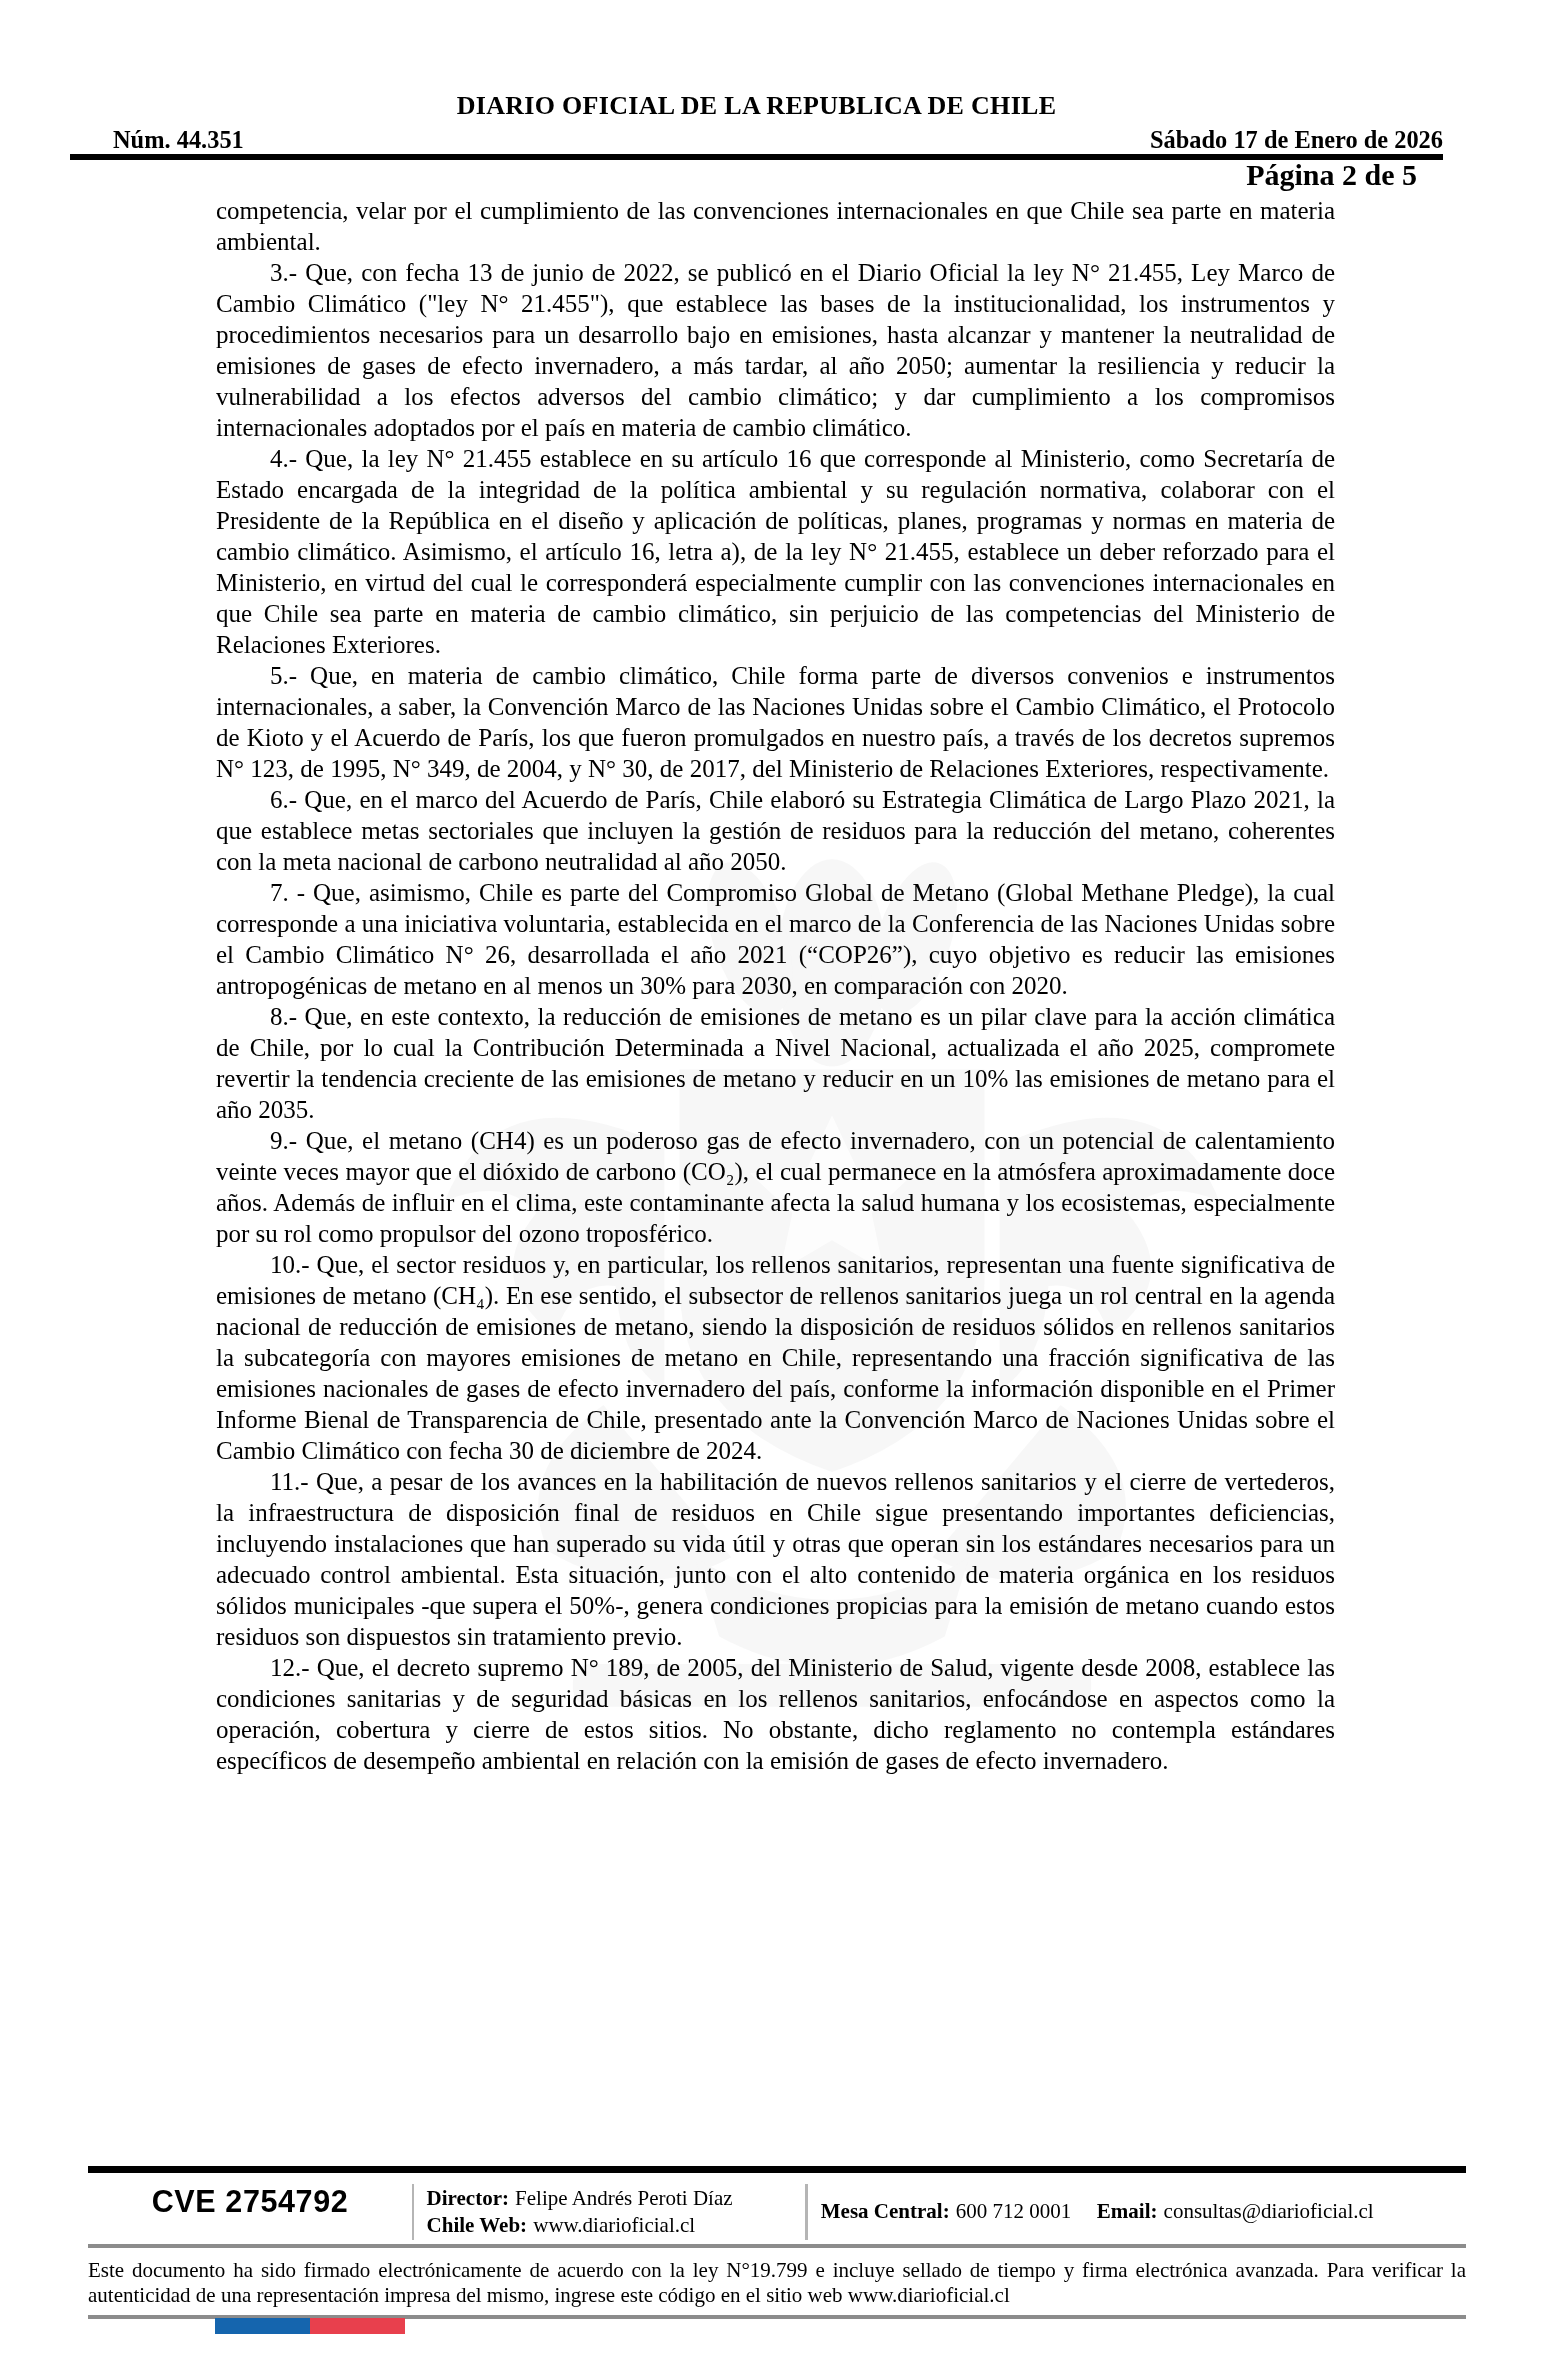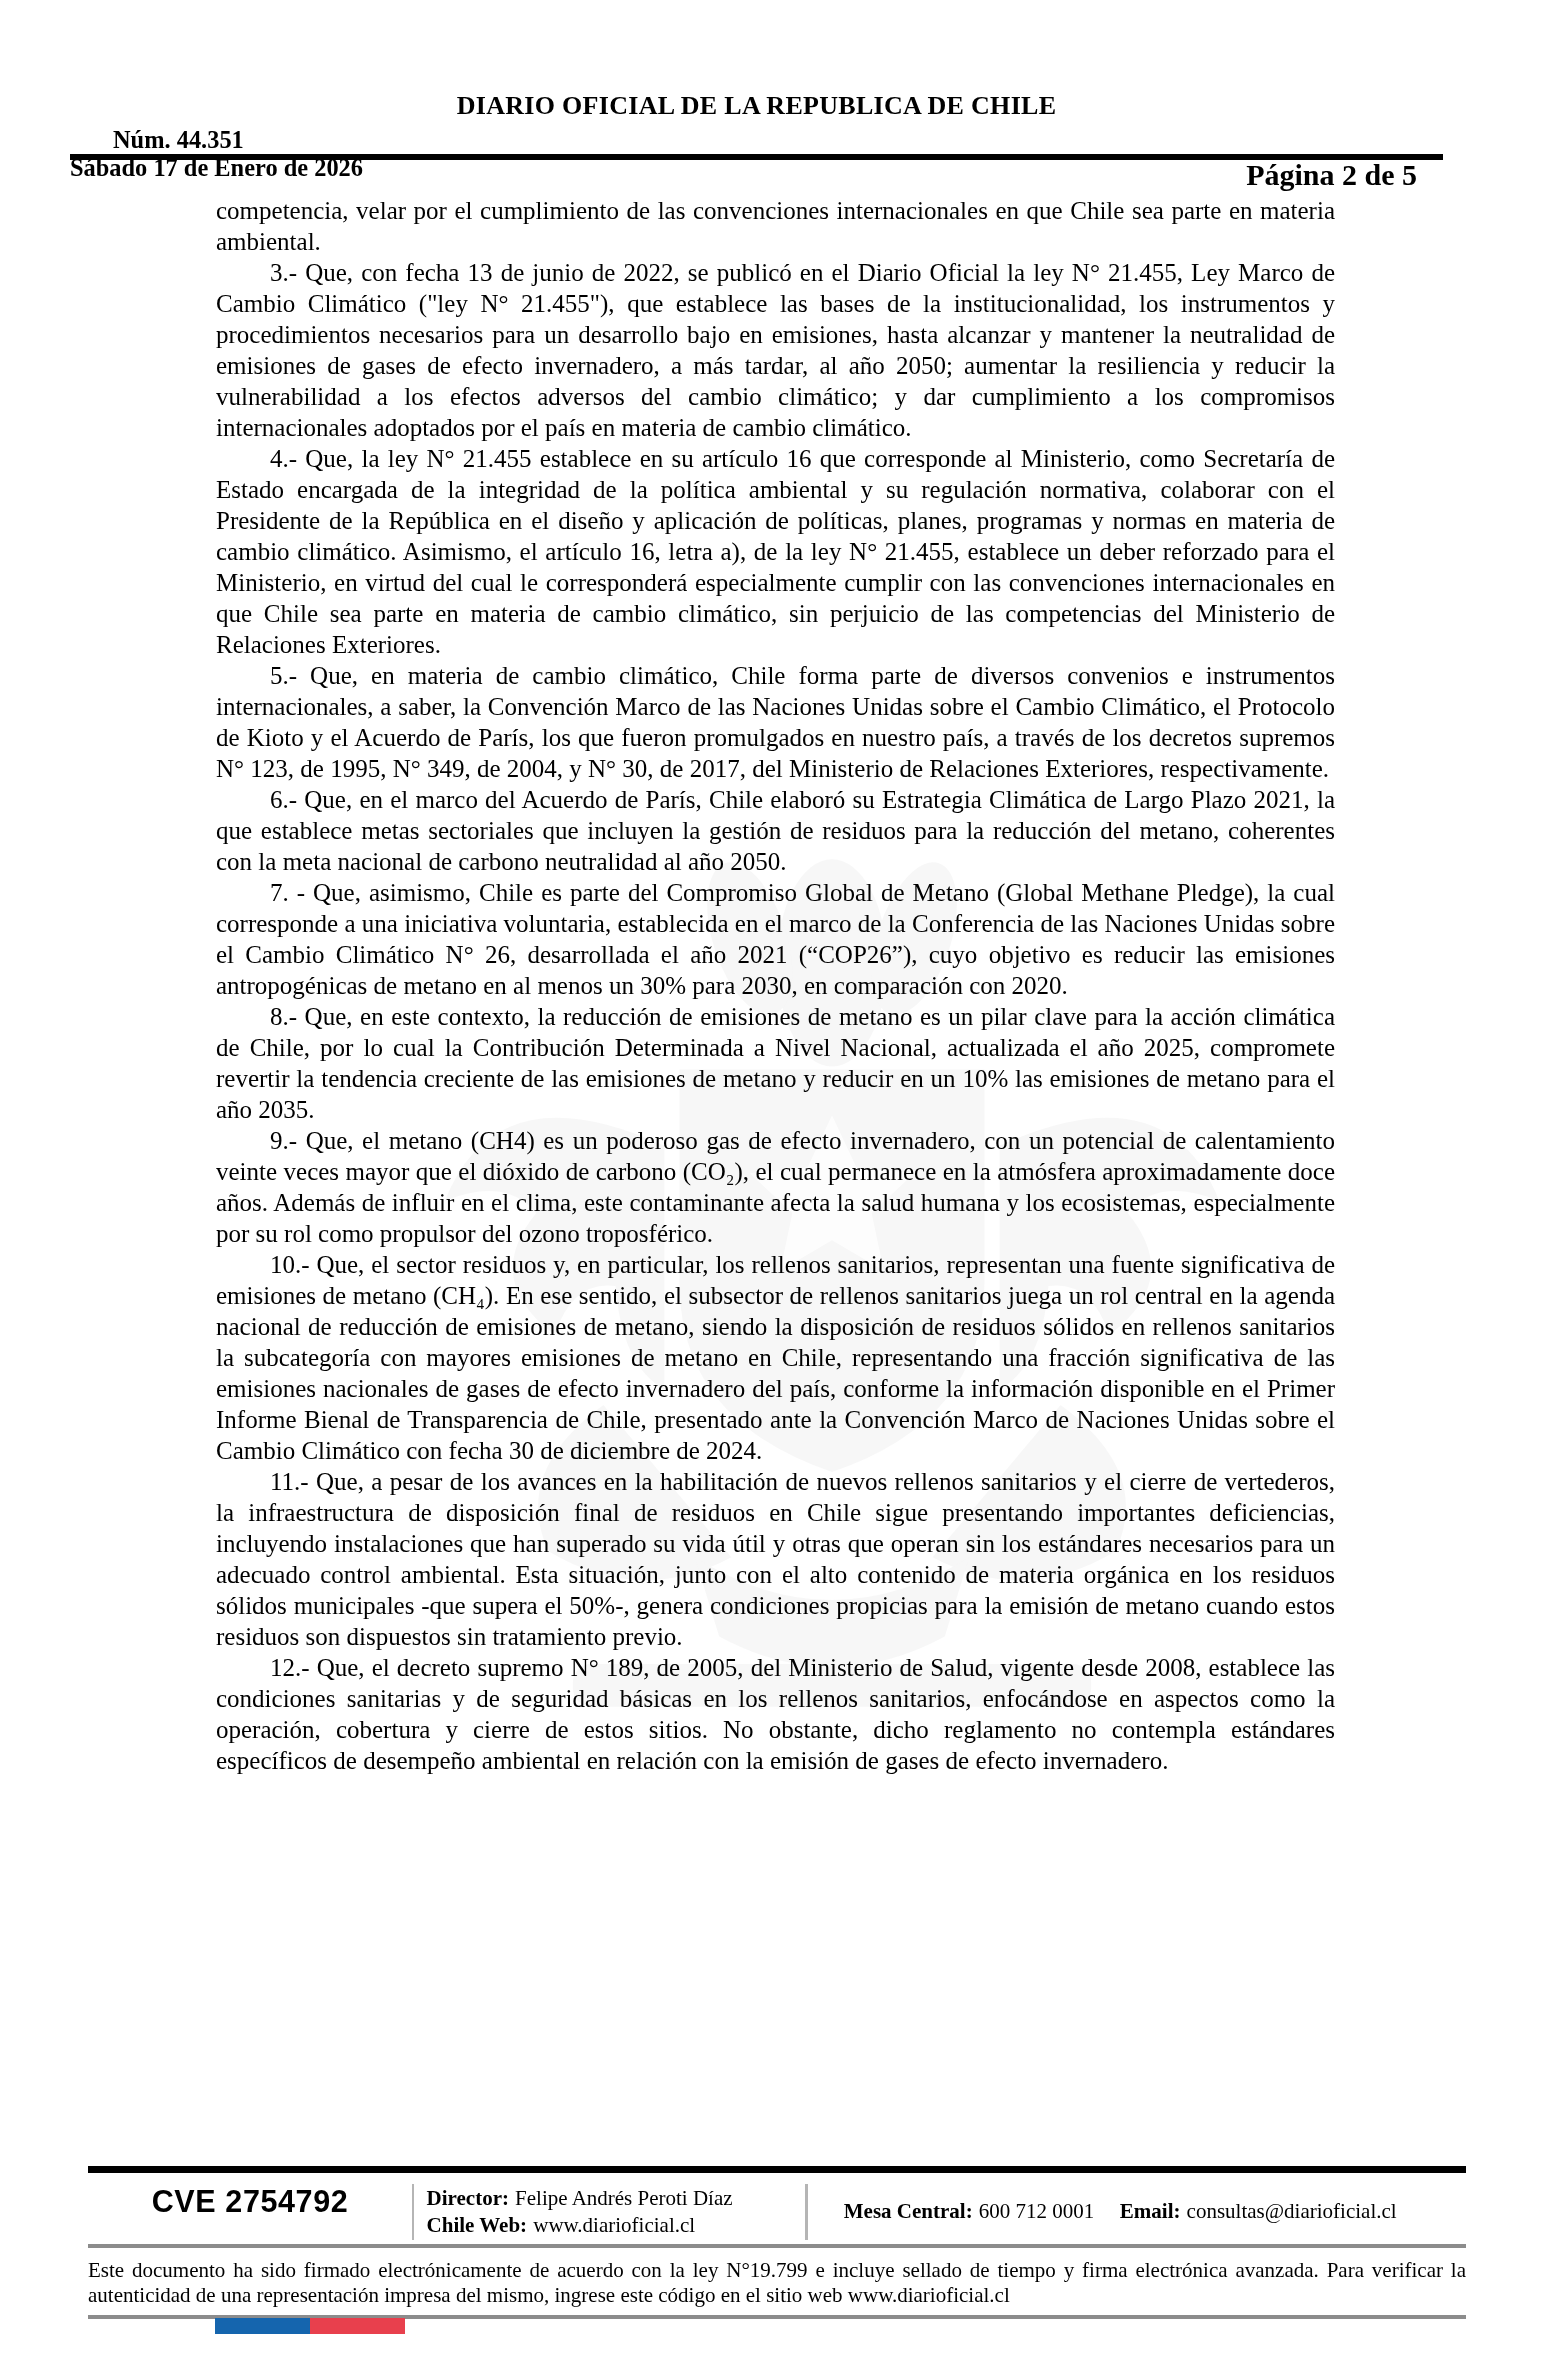--- a/index.html
+++ b/index.html
@@ -6,21 +6,21 @@
   body{
     width:1554px;height:2377px;position:relative;overflow:hidden;
     font-family:"Liberation Serif","DejaVu Serif",serif;color:#000;
   }
   
   .masthead-title{
     position:absolute;top:91px;left:70px;width:1373px;
     text-align:center;font-weight:bold;font-size:26px;letter-spacing:0.3px;
   }
   .masthead-issue{position:absolute;top:126px;left:113px;font-weight:bold;font-size:24.4px;}
-  .masthead-date{position:absolute;top:126px;left:70px;width:1373px;text-align:left;font-weight:bold;font-size:24.4px;margin-top:28px;}
+  .masthead-date{position:absolute;top:126px;left:70px;width:1373px;text-align:right;font-weight:bold;font-size:24.4px;}
   .masthead-page{position:absolute;top:126px;right:137px;font-weight:bold;font-size:30px;margin-top:32px;}
   .header-rule{position:absolute;top:154px;left:70px;width:1373px;height:5.5px;background:#000;}
   
   .watermark{position:absolute;left:390px;top:780px;width:884px;height:1006px;opacity:0.055;z-index:0;}
   
   .body-text{
     position:absolute;top:195px;left:216px;width:1119px;z-index:1;
     font-size:25px;line-height:31px;text-align:justify;
   }
   .body-text p{margin:0;text-indent:54px;}
@@ -29,21 +29,21 @@
   .footer-rule{position:absolute;top:2166px;left:88px;width:1378px;height:6.7px;background:#000;}
   .footer-info{
     position:absolute;top:2184px;left:88px;width:1378px;height:56px;
     display:flex;align-items:stretch;z-index:1;
   }
   .cve-cell{width:324px;display:flex;align-items:flex-start;justify-content:center;}
   .cve-code{font-family:"Liberation Sans","DejaVu Sans",sans-serif;font-weight:bold;font-size:30.5px;letter-spacing:0.6px;}
   .v-sep{width:2.4px;background:#b5b5b5;}
   .info-cell{display:flex;flex-direction:column;justify-content:center;font-size:21px;line-height:27.4px;}
   .cell-director{width:391px;padding-left:12.2px;box-sizing:border-box;}
-  .cell-contact{flex:1;padding-left:36px;box-sizing:border-box;}
+  .cell-contact{flex:1;padding-left:13px;box-sizing:border-box;}
   .b{font-weight:bold;}
   .email-label{margin-left:25.6px;}
   .lbl{margin-right:6.1px;}
   .footer-gray-rule{position:absolute;left:88px;width:1378px;height:3.7px;background:#8c8c8c;}
   .rule-1{top:2244px;}
   .rule-2{top:2315px;}
   .legal-notice{
     position:absolute;top:2258px;left:88px;width:1378px;z-index:1;
     font-size:21px;line-height:25px;text-align:justify;
   }

